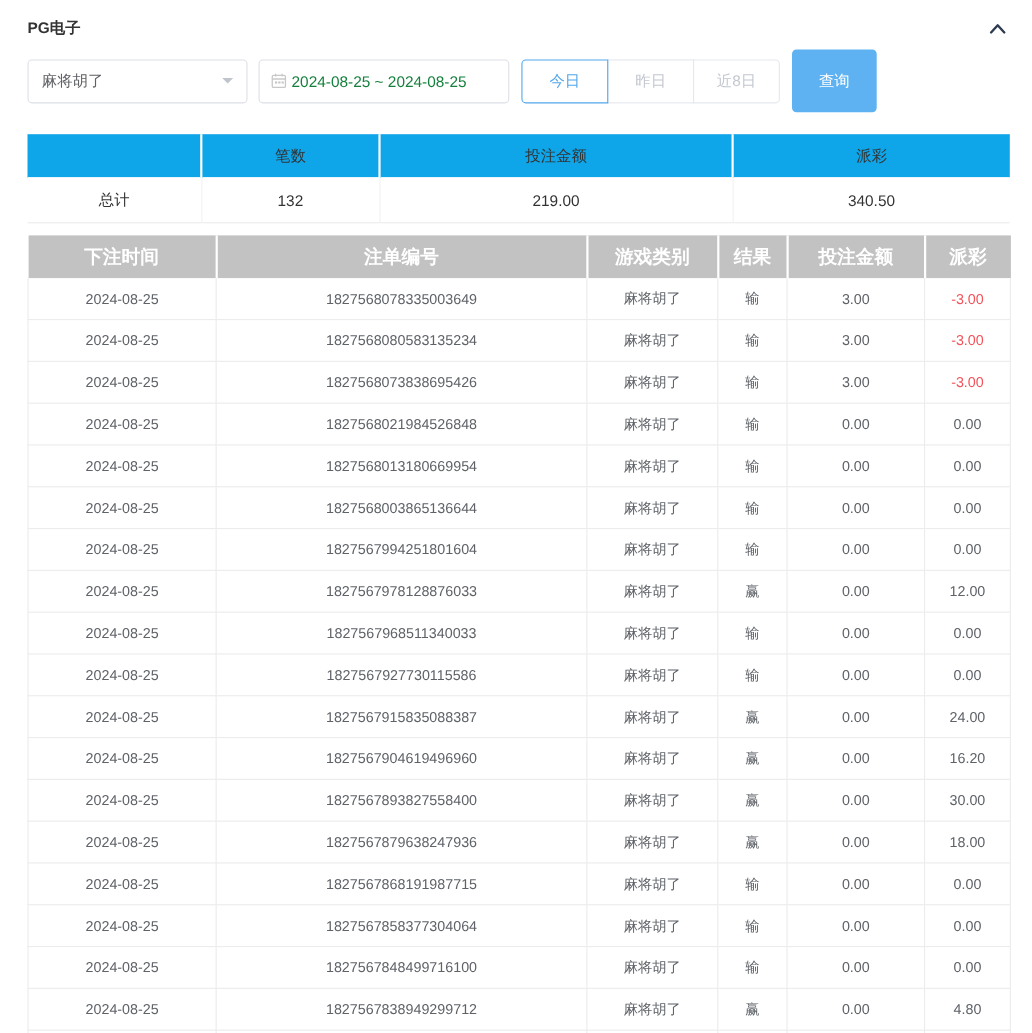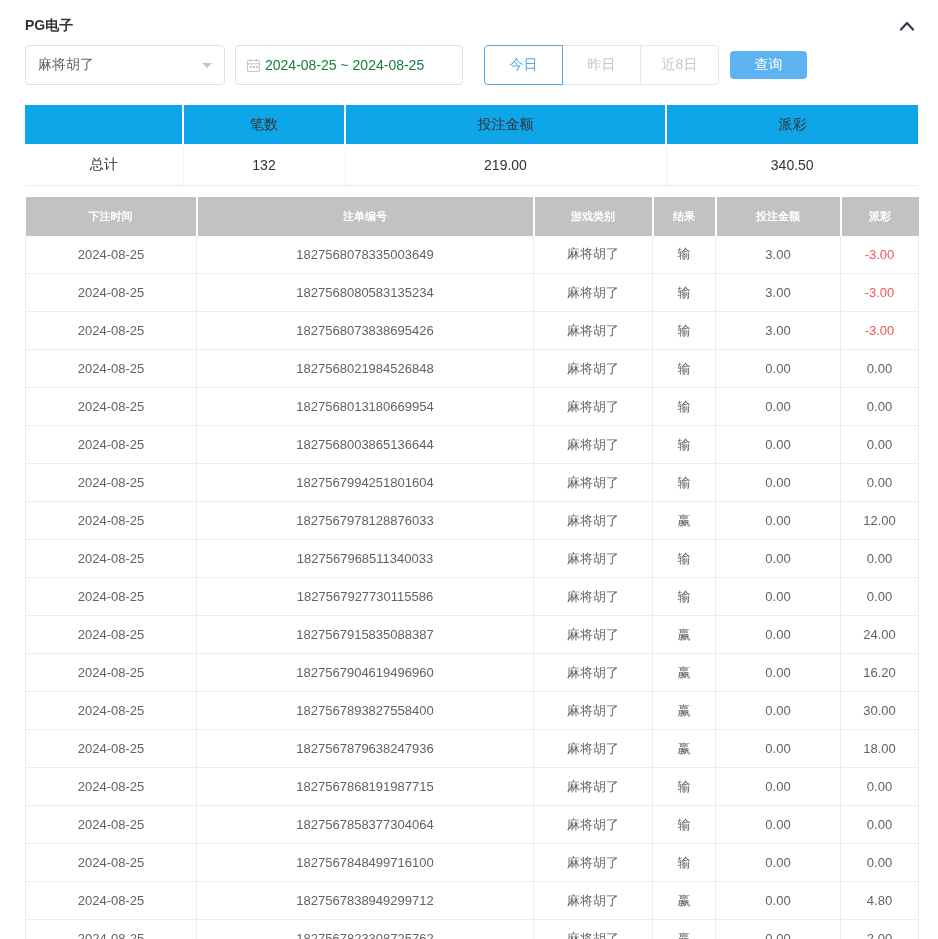--- a/index.html
+++ b/index.html
@@ -26,52 +26,52 @@
   }
   .caret-down {
     width: 0; height: 0; border: 5px solid transparent;
     border-top-color: #c0c4cc; margin-top: 5px;
   }
   .date-input {
     width: 228px; height: 40px; border: 1px solid #dcdfe6; border-radius: 4px;
     display: flex; align-items: center; gap: 4px; padding: 0 10px;
     margin-left: 10px; color: #15803d; font-size: 14px; cursor: pointer; background: #fff;
   }
-  .seg { display: flex; margin-left: 21px; }
+  .seg { display: flex; margin-left: 11px; }
   .seg-btn {
     width: 79px; height: 40px; background: #fff; border: 1px solid #e4e7ed;
     font-size: 14px; color: #c3c7cf; margin-left: -1px; cursor: pointer;
     font-family: inherit; position: relative;
   }
   .seg-btn:first-child { margin-left: 0; border-radius: 4px 0 0 4px; }
   .seg-btn:last-child { border-radius: 0 4px 4px 0; }
   .seg-btn.active { color: #54a7ea; border-color: #54a7ea; z-index: 2; }
   .query-btn {
-    width: 77px; height: 28px; margin-left: 11px; background: #5eb2f2; color: #fff;
+    width: 77px; height: 57px; margin-left: 11px; background: #5eb2f2; color: #fff;
     border: none; border-radius: 4px; font-size: 14px; cursor: pointer; font-family: inherit;
   }
 
   
   table { border-collapse: collapse; table-layout: fixed; width: 893px; }
   .summary { margin-top: 20px; }
   .summary th {
     background: #0ea5e9; height: 40px; font-size: 14px; font-weight: normal;
     color: #333; text-align: center; border-left: 2px solid #fff; border-bottom: 2px solid #fff;
   }
   .summary th:first-child { border-left: none; }
   .summary td {
     height: 40px; font-size: 14px; color: #333; text-align: center;
     border-bottom: 1px solid #ebebeb; border-left: 1px solid #f2f2f2;
   }
   .summary td:first-child { border-left: none; }
 
   
   .records { margin-top: 11px; }
   .records th {
-    background: #c2c2c2; color: #fff; height: 39px; font-size: 11px; font-weight: bold;
+    background: #c2c2c2; color: #fff; height: 39px; font-size: 17px; font-weight: bold;
     text-align: center; border-left: 2px solid #fff;
   }
   .records th:first-child { border-left: none; }
   .records td {
     height: 38px; font-size: 13px; color: #5f6368; text-align: center;
     border: 1px solid #ececec; border-top: none; background: #fff;
   }
   .records td.neg { color: #f2545b; }
 </style>
 </head>

